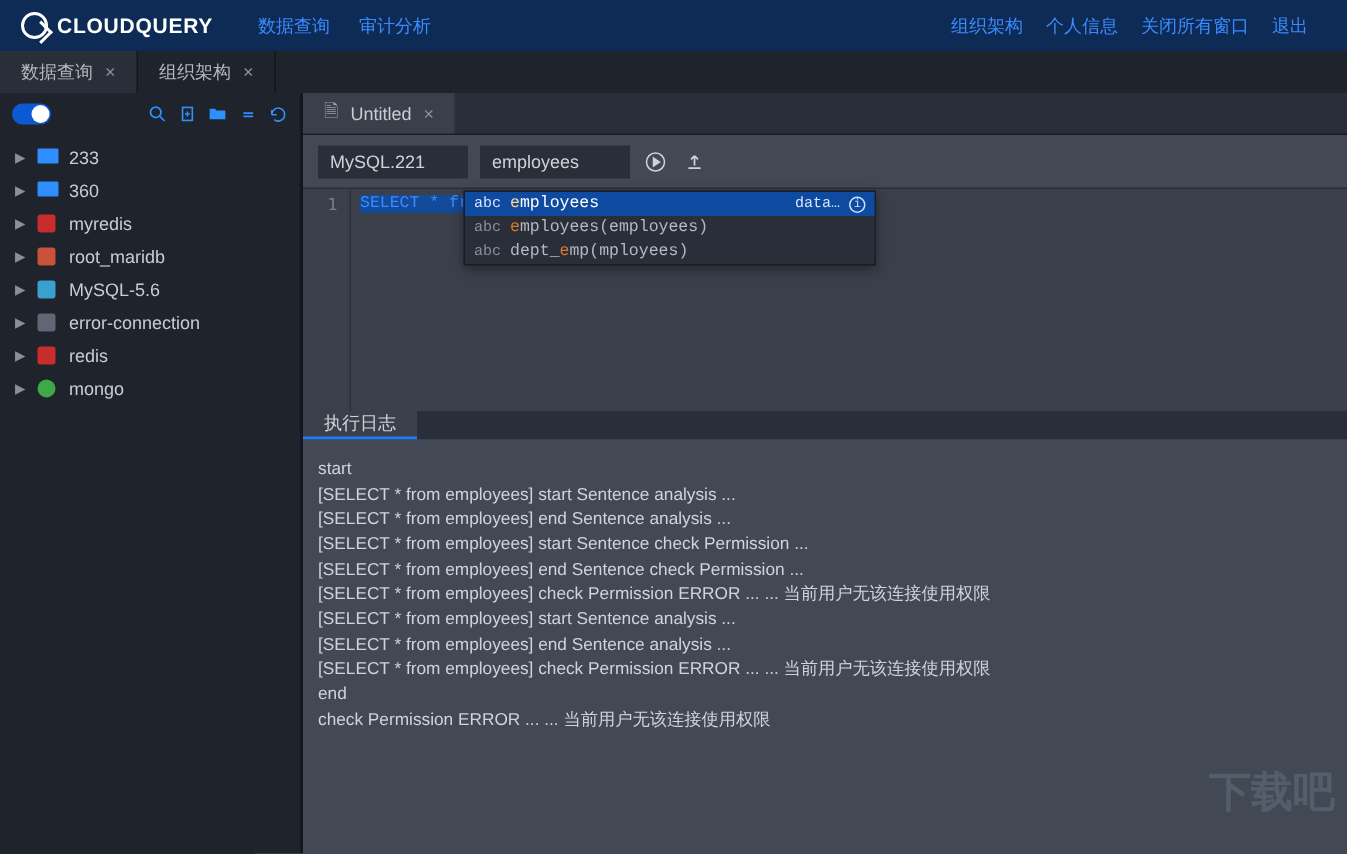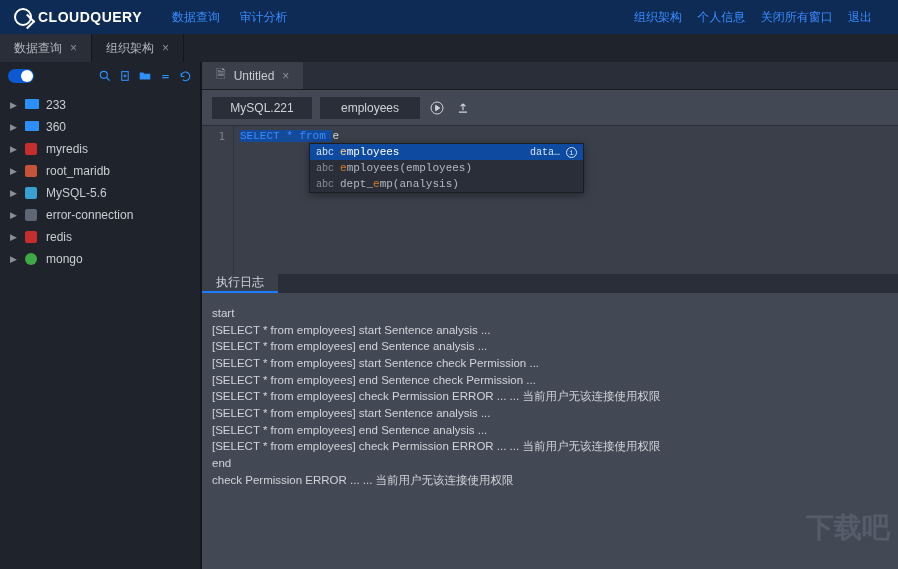--- a/index.html
+++ b/index.html
@@ -77,21 +77,20 @@
 }
 .file-ic { color: #9aa0aa; }
 .query-bar {
   height: 36px; background: #434954; display: flex; align-items: center;
   gap: 8px; padding: 0 10px; border-bottom: 1px solid #2a2e38;
 }
 .select-box {
   height: 22px; background: #2a2e38; color: #d0d3da; padding: 0 8px;
   display: flex; align-items: center; min-width: 100px; font-size: 12px;
   border: none;
-  justify-content: center;
 }
 .play-btn, .upload-btn {
   width: 18px; height: 18px; color: #cfd3db; display: inline-flex;
   align-items: center; justify-content: center; cursor: pointer;
 }
 .code-area {
   height: 148px; background: #3a3f4a; display: flex; position: relative;
 }
 .gutter {
   width: 32px; background: #3a3f4a; color: #7a808c; text-align: right;
@@ -99,21 +98,21 @@
   border-right: 1px solid #2d313a;
 }
 .code {
   flex: 1; padding: 4px 6px; font-family: Liberation Mono, monospace;
   font-size: 11px; color: #bfc5d0; position: relative;
 }
 .kw { color: #3a8bff; }
 .sel { background: #144a9a; }
 .tail { color: #cfd3da; }
 .autocomplete {
-  position: absolute; left: 75px; top: 17px; width: 275px;
+  position: absolute; left: 75px; top: 1px; width: 275px;
   background: #2a2e38; border: 1px solid #1a1d24; font-size: 11px;
   box-shadow: 0 2px 8px rgba(0,0,0,.4);
 }
 .ac-item {
   display: flex; align-items: center; gap: 6px; padding: 2px 6px;
   color: #b4b8c0;
 }
 .ac-item.hi { background: #0e4aa0; color: #fff; }
 .ac-type { color: #8a8f99; font-size: 10px; }
 .ac-item.hi .ac-type { color: #d7e6ff; }
@@ -306,21 +305,21 @@
             <span><span class="match">e</span><span>mployees</span></span>
             <span class="ac-meta">data…</span>
             <span class="info-ic">i</span>
           </div>
           <div class="ac-item">
             <span class="ac-type">abc</span>
             <span><span class="match">e</span><span>mployees(employees)</span></span>
           </div>
           <div class="ac-item">
             <span class="ac-type">abc</span>
-            <span><span>dept_</span><span class="match">e</span><span>mp(analysis)</span></span>
+            <span><span>dept_</span><span class="match">e</span><span>mp(mployees)</span></span>
           </div>
         </div>
       </div>
     </div>
 
     <div class="log-tabs">
       <div class="log-tab">
           <span>执行日志</span>
         </div>
     </div>

